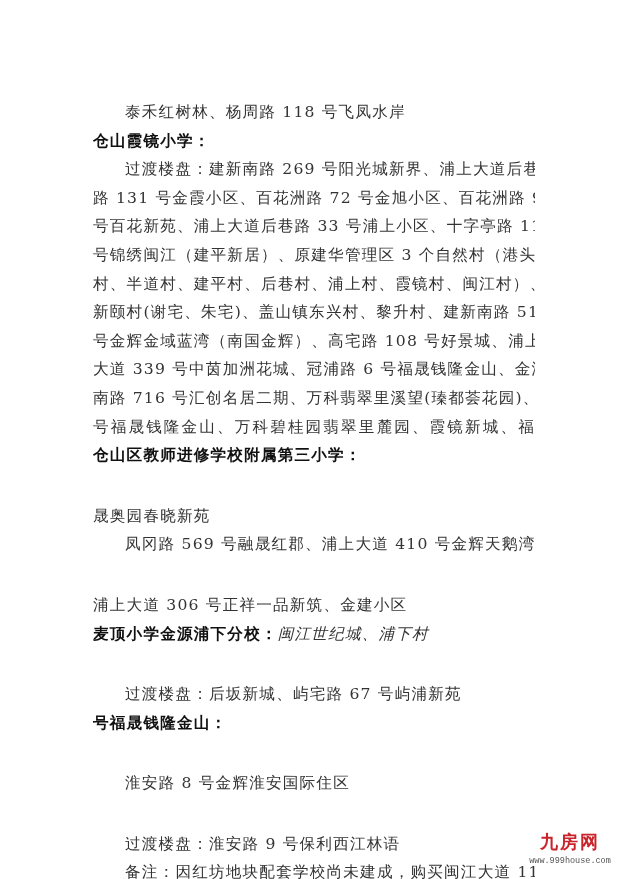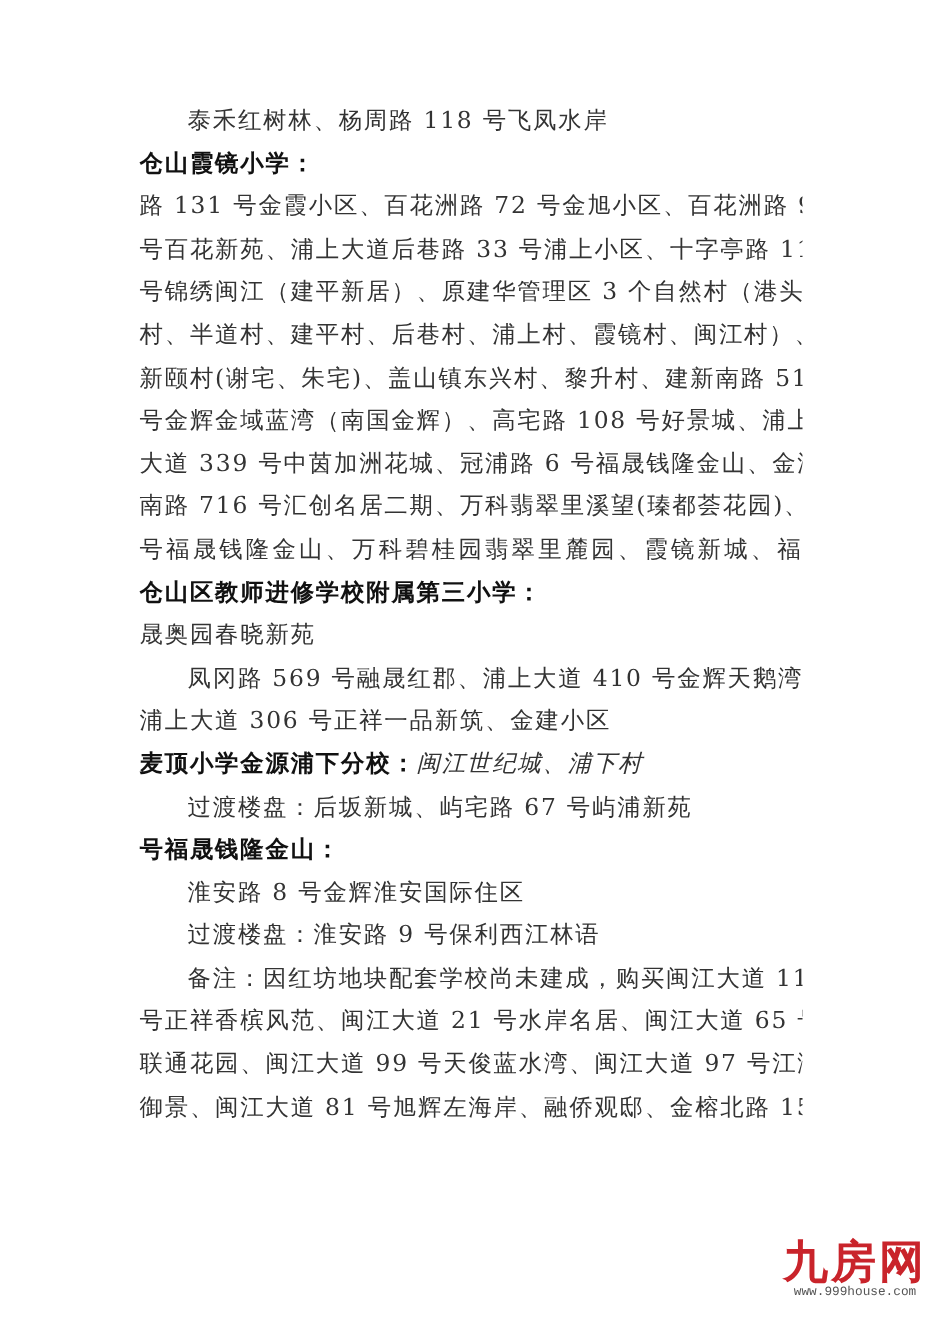--- a/index.html
+++ b/index.html
@@ -6,34 +6,35 @@
   body {
     width:625px; height:879px; background:#ffffff; position:relative; overflow:hidden;
     font-family: "DejaVu Serif", "Liberation Serif", serif;
     color:#333333;
   }
   .page { position:absolute; left:93px; top:66px; width:442px; }
   .line {
     height:28.6px; line-height:28.6px; font-size:15.6px; white-space:nowrap;
     letter-spacing:1.2px; text-align:justify; text-align-last:justify; overflow:hidden;
   }
-  .line.last { text-align-last:left; }
+  .line.last { text-align-last:left;margin-top:32px; }
   .indent { padding-left:32px; }
   .heading { font-weight:bold; color:#111111; font-family:"DejaVu Sans", "Liberation Sans", sans-serif; text-align-last:left; }
   .heading .rest { font-weight:normal; color:#333333; font-family:"DejaVu Serif","Liberation Serif",serif;font-style:italic; }
   .logo { position:absolute; left:520px; top:828px; width:100px; text-align:center; }
-  .logo-mark { color:#c9242b; font-family:Liberation Sans, sans-serif; font-size:30px; font-weight:bold; letter-spacing:2px; line-height:28px; }
+  .logo-mark { color:#c9242b; font-family:Liberation Sans, sans-serif; font-size:18px; font-weight:bold; letter-spacing:2px; line-height:28px; }
   .logo-url { color:#555555; font-family:Liberation Mono, monospace; font-size:8.5px; line-height:10px; }
 </style>
 </head>
 <body>
 
 <div class="page">
   <div class="line indent last">泰禾红树林、杨周路 118 号飞凤水岸</div>
   <div class="line heading">仓山霞镜小学：</div>
+  <div class="line indent">过渡楼盘：建新南路 269 号阳光城新界、浦上大道后巷</div>
   <div class="line">路 131 号金霞小区、百花洲路 72 号金旭小区、百花洲路 90</div>
   <div class="line">号百花新苑、浦上大道后巷路 33 号浦上小区、十字亭路 115</div>
   <div class="line">号锦绣闽江（建平新居）、原建华管理区 3 个自然村（港头</div>
   <div class="line">村、半道村、建平村、后巷村、浦上村、霞镜村、闽江村）、</div>
   <div class="line">新颐村(谢宅、朱宅)、盖山镇东兴村、黎升村、建新南路 51</div>
   <div class="line">号金辉金域蓝湾（南国金辉）、高宅路 108 号好景城、浦上</div>
   <div class="line">大道 339 号中茵加洲花城、冠浦路 6 号福晟钱隆金山、金洲</div>
   <div class="line">南路 716 号汇创名居二期、万科翡翠里溪望(瑧都荟花园)、</div>
   <div class="line">号福晟钱隆金山、万科碧桂园翡翠里麓园、霞镜新城、福</div>
   <div class="line heading">仓山区教师进修学校附属第三小学：</div>

